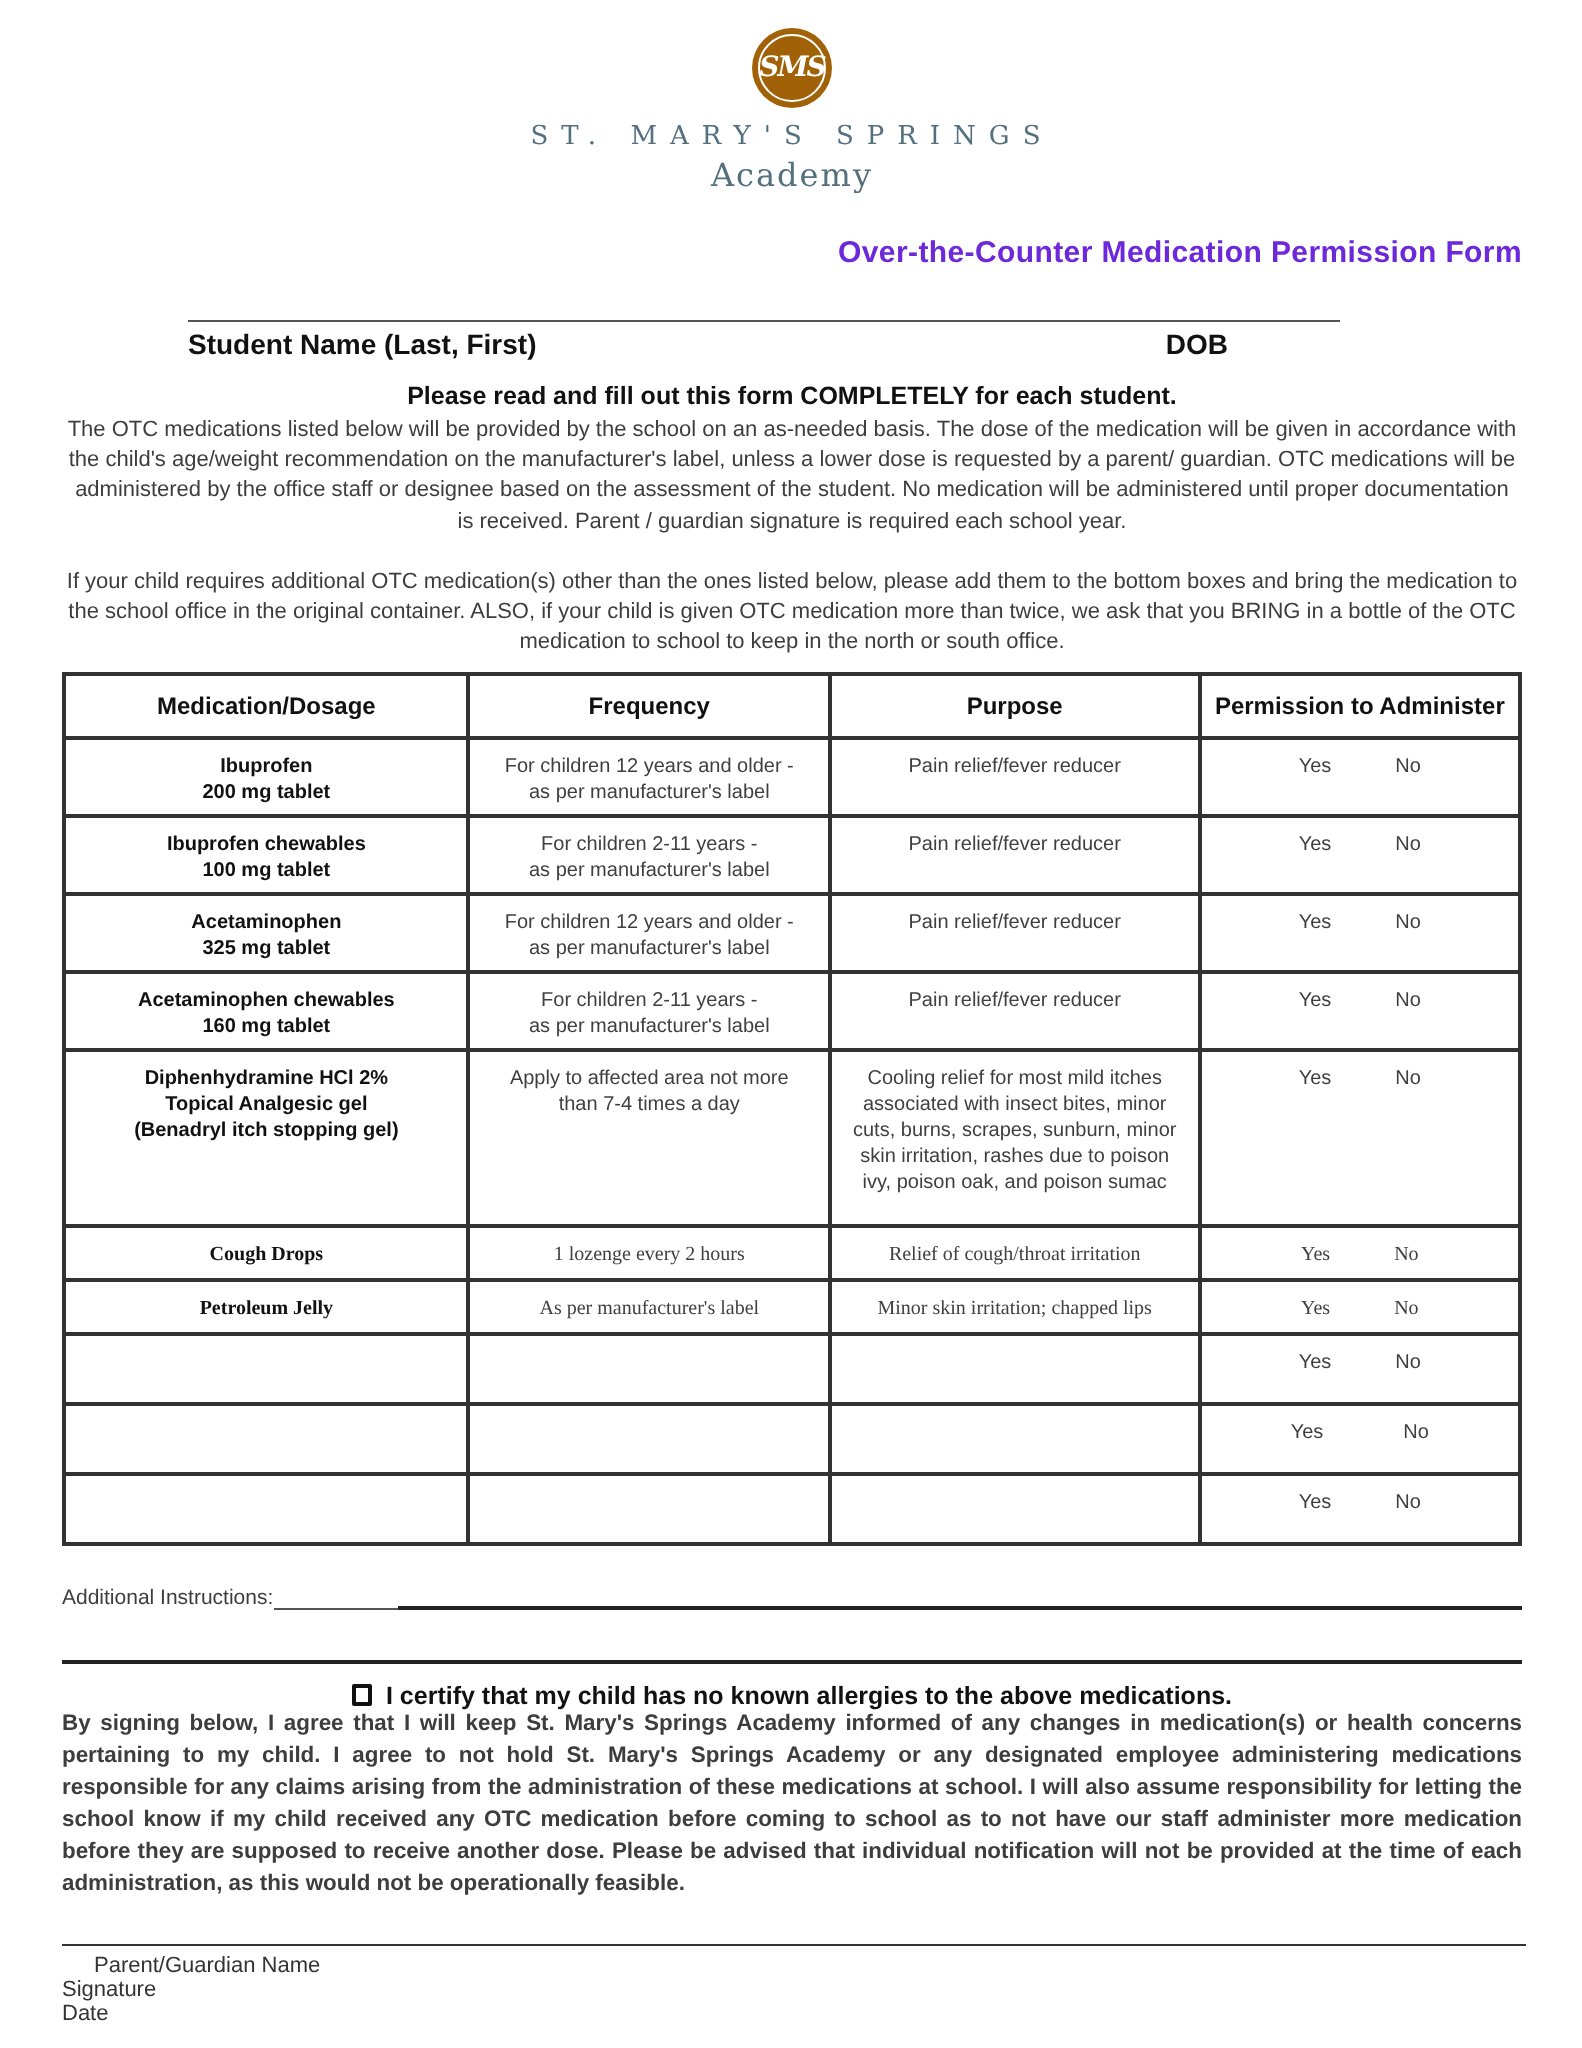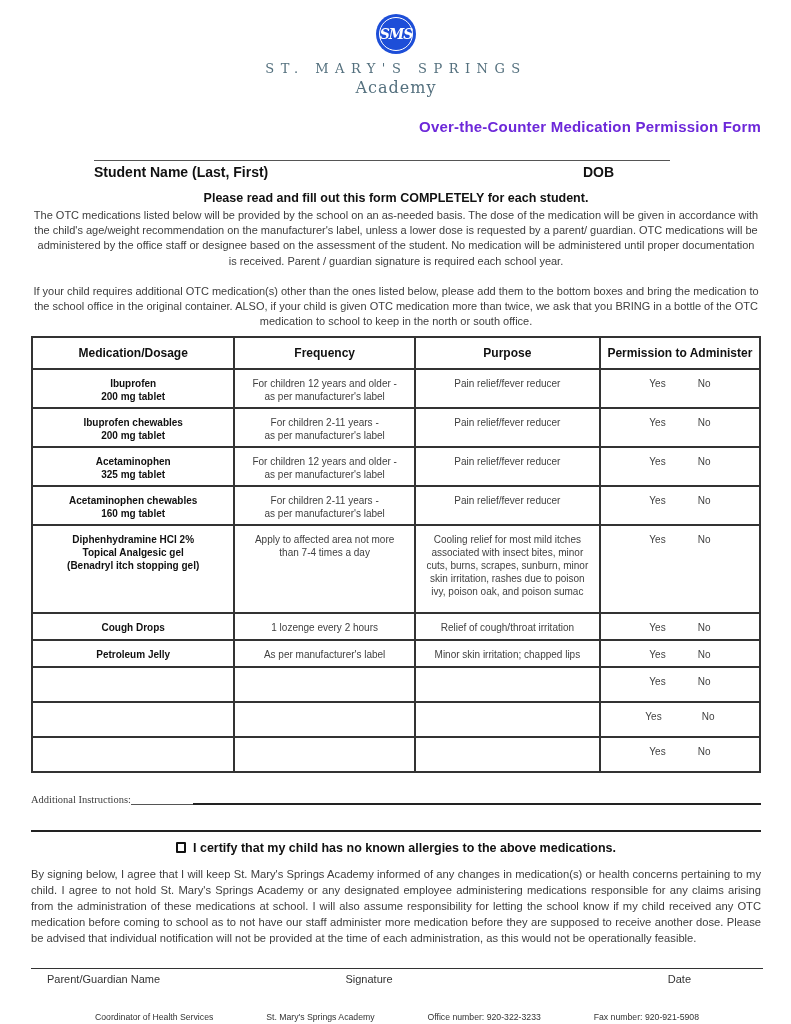--- a/index.html
+++ b/index.html
@@ -7,21 +7,21 @@
   body { font-family: "Liberation Sans", sans-serif; color: #3d3d3d; }
   .page {
     width: 791px; height: 1024px; background: #ffffff;
     padding: 14px 30px 0 31px; position: relative; overflow: hidden;
   }
 
   
   .logo-block { text-align: center; }
   .logo-circle {
     width: 40px; height: 40px; border-radius: 50%;
-    background: #1d4ed8; margin: 0 auto; position: relative;
+    background: #a16207; margin: 0 auto; position: relative;
   }
   .logo-circle .ring {
     position: absolute; inset: 3px; border: 1.5px solid #ffffff; border-radius: 50%;
   }
   .logo-circle .monogram {
     position: absolute; inset: 0; display: flex; align-items: center; justify-content: center;
     color: #ffffff; font-family: "DejaVu Serif", serif; font-style: italic;
     font-size: 14px; font-weight: bold; letter-spacing: -1px;
   }
   .school-name {
@@ -69,28 +69,28 @@
     padding: 7px 6px 4px 6px;
   }
   .med-table th {
     font-size: 12px; font-weight: bold; color: #111111; padding: 8px 4px;
   }
   .med-table td { font-size: 10px; line-height: 1.3; color: #3f3f3f; }
   .med-table td.med { font-weight: bold; color: #111111; white-space: pre-line; }
   .med-table td.freq, .med-table td.purp { white-space: pre-line; }
   .r-std  { height: 38px; margin-top: 20px; }
   .r-tall { height: 88px; }
-  .r-short{ height: 27px; }
+  .r-short{ height: 27px; font-family: Liberation Serif, serif; }
   .r-empty{ height: 35px; }
   .yn { display: inline-flex; gap: 32px; }
   .yn span { cursor: pointer; }
 
   
   .addl-row {
-    margin-top: 20px; display: flex; align-items: flex-end; width: 730px; font-family: Liberation Serif, serif;
+    margin-top: 20px; display: flex; align-items: flex-end; width: 730px;
   }
   .addl-label { font-size: 10.5px; color: #3d3d3d; white-space: nowrap; }
   .addl-line-thin { width: 62px; border-bottom: 1px solid #555555; height: 12px; }
   .addl-line-thick { flex: 1; border-bottom: 2px solid #222222; height: 12px; }
 
   .section-divider {
     margin-top: 25px; width: 730px; border-top: 2px solid #222222;
   }
 
   
@@ -98,28 +98,28 @@
     margin-top: 9px; text-align: center; font-size: 12.5px; font-weight: bold; color: #111111;
   }
   .checkbox {
     display: inline-block; width: 10px; height: 11px;
     border: 2px solid #111111; border-radius: 1px;
     margin-right: 7px; vertical-align: -1px; cursor: pointer;
   }
 
   
   .agreement-p {
-    margin-top: 12px; width: 730px; font-size: 11.2px; line-height: 1.42;
-    color: #3d3d3d; text-align: justify;
+    width: 730px; font-size: 11.2px; line-height: 1.42;
+    color: #3d3d3d; text-align: justify; font-weight: bold;
   }
 
   
   .sig-block {
     margin-top: 21px; width: 732px; border-top: 1.5px solid #333333; padding-top: 4px;
-    display: flex; align-items: flex-start;
+    display: flex; align-items: flex-start; flex-direction: column;
   }
   .sig-block .lbl { font-size: 11px; color: #333333; }
   .sig-left  { flex: 1; text-align: left; padding-left: 16px; }
   .sig-mid   { flex: 1; text-align: center; }
   .sig-right { flex: 1; text-align: right; padding-right: 72px; }
 
   
   .footer-row {
     margin-top: 27px; width: 730px; display: flex; justify-content: space-between;
     padding: 0 62px 0 64px; font-size: 8.7px; color: #333333;
@@ -170,21 +170,21 @@
       <td class="freq">For children 12 years and older -
 as per manufacturer's label</td>
       <td class="purp">Pain relief/fever reducer</td>
       <td><span class="yn">
               <span>Yes</span>
               <span>No</span>
             </span></td>
     </tr>
     <tr class="r-std">
       <td class="med">Ibuprofen chewables
-200 mg tablet</td>
+100 mg tablet</td>
       <td class="freq">For children 2-11 years -
 as per manufacturer's label</td>
       <td class="purp">Pain relief/fever reducer</td>
       <td><span class="yn">
               <span>Yes</span>
               <span>No</span>
             </span></td>
     </tr>
     <tr class="r-std">
       <td class="med">Acetaminophen

